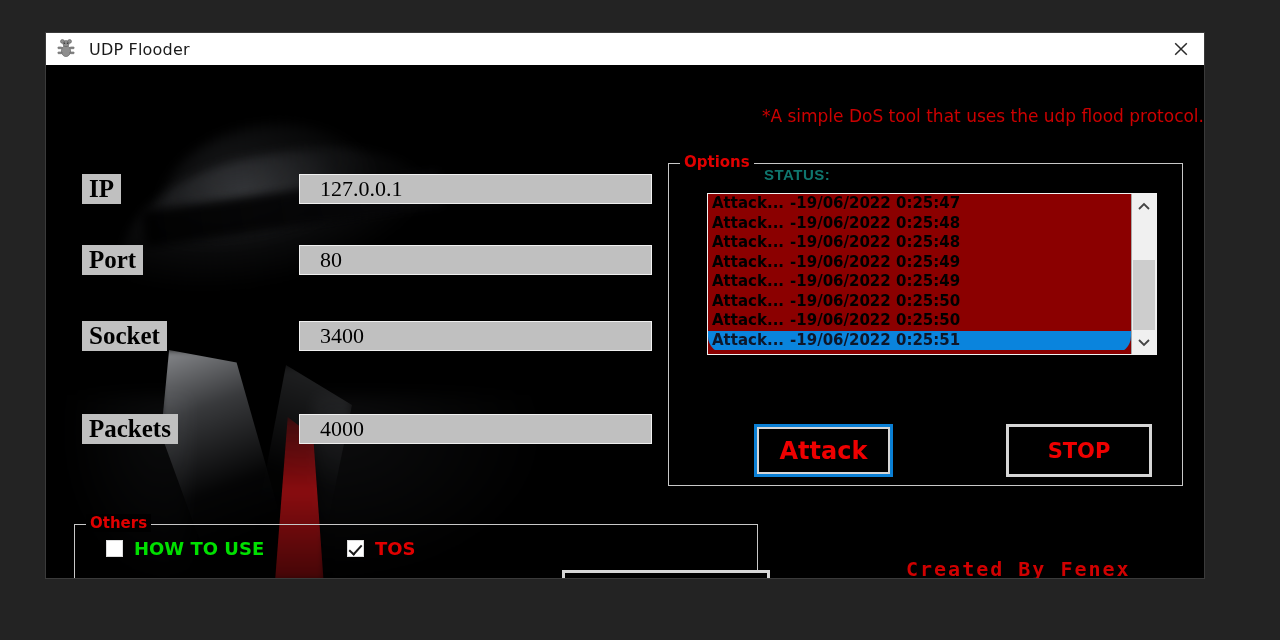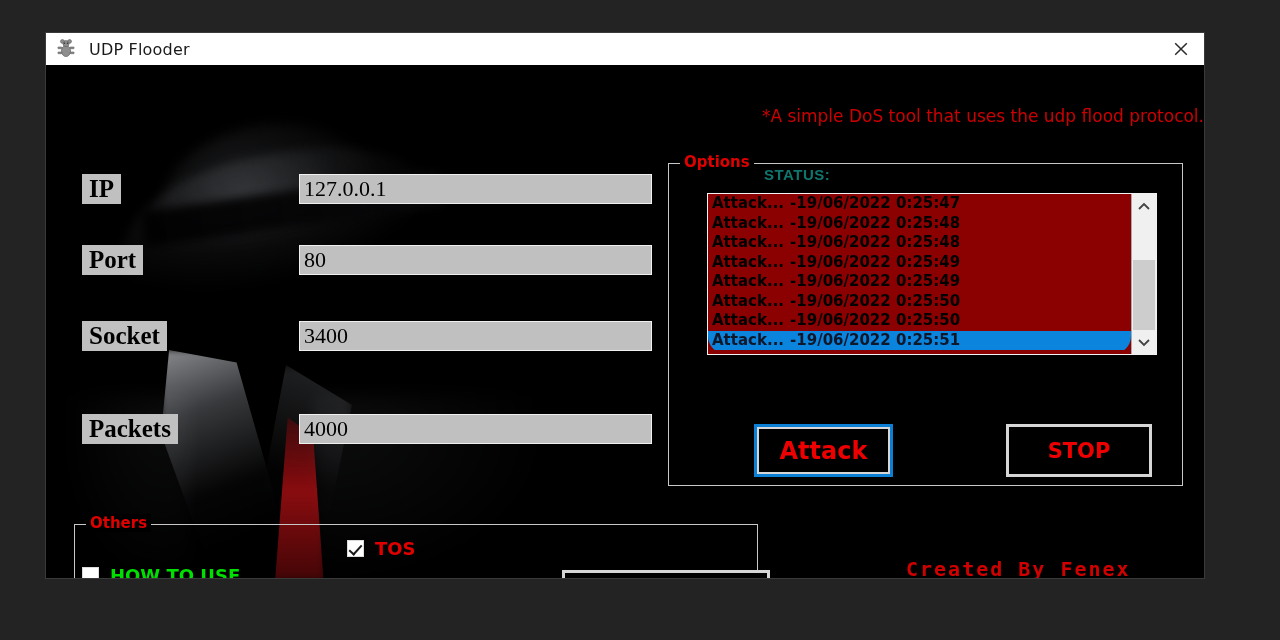--- a/index.html
+++ b/index.html
@@ -187,21 +187,21 @@
     position: absolute;
     top: 0;
     height: 30px;
     background: #c0c0c0;
     border: 1px solid #f0f0f0;
     box-sizing: border-box;
     color: #000000;
     font-family: "Liberation Serif", "DejaVu Serif", serif;
     font-size: 22px;
     line-height: 28px;
-    padding-left: 4px;
+    padding-left: 20px;
     white-space: nowrap;
     overflow: hidden;
   }
 
   
   .groupbox {
     position: absolute;
     border: 1px solid #c8c8c8;
     box-sizing: border-box;
   }
@@ -505,21 +505,21 @@
         <span>Attack</span>
       </div>
       <div class="action-btn stop">
         <span>STOP</span>
       </div>
 
       <div class="groupbox" style="left:28px; top:459px; width:684px; height:59px;">
         <span class="groupbox-title">Others</span>
       </div>
 
-      <div class="chk-wrap" style="left:36px; top:473px;margin-top:27px;">
+      <div class="chk-wrap" style="left:60px; top:473px;">
         <span class="chk-box"></span>
         <span class="chk-label green">HOW TO USE</span>
       </div>
 
       <div class="chk-wrap" style="left:301px; top:473px;">
         <span class="chk-box checked"></span>
         <span class="chk-label red">TOS</span>
       </div>
 
       <div class="ipgetter-btn">

